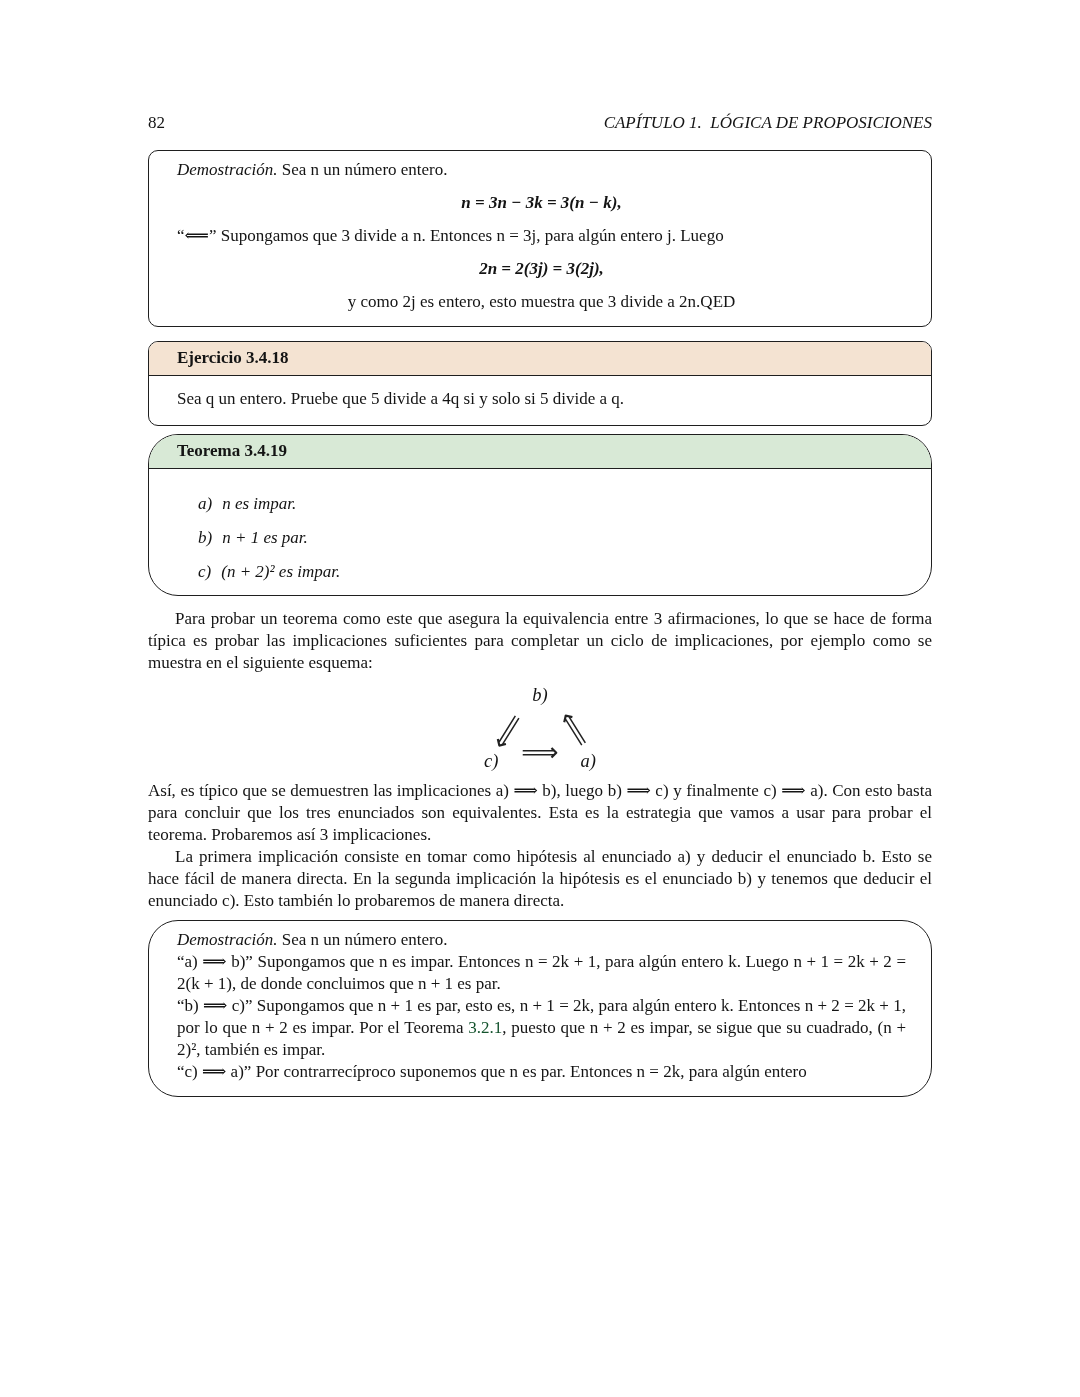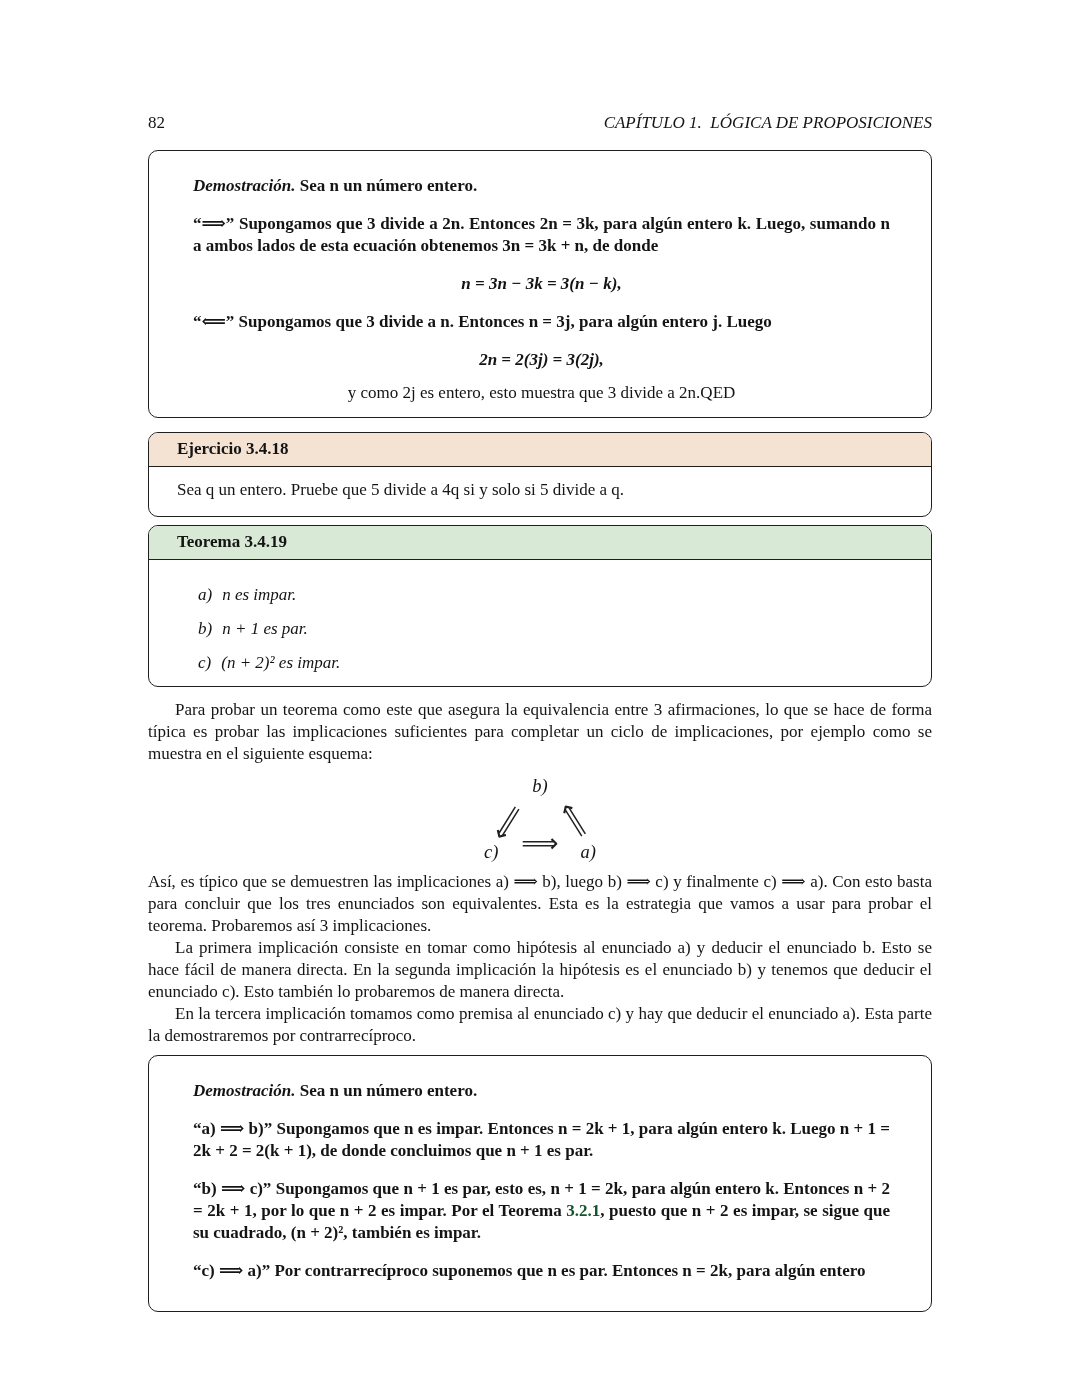--- a/index.html
+++ b/index.html
@@ -12,42 +12,42 @@
 
   
   .running-head { display:flex; justify-content:space-between; align-items:center; margin-bottom:16px; }
   .chapter-title { font-style:italic; white-space:pre-wrap; }
 
   
   .round-box {
     border:1.6px solid #1f1f1f; border-radius:10px; background:#fff;
     padding:8px 25px 13px 28px; text-align:justify;
   }
-  .round-box p { margin:16px;font-weight:bold; }
+  .round-box p { margin:0; }
   .proof-label { font-style:italic; }
   .equation { text-align:center; font-style:italic; margin:11px 0;font-weight:bold; }
   .qed-row { display:flex; justify-content:center; }
 
   
   .titled-box { border:1.6px solid #1f1f1f; border-radius:10px; overflow:hidden; background:#fff; }
   .box-head { font-weight:bold; padding:5px 25px 6px 28px; border-bottom:1.4px solid #1f1f1f; }
   .exercise-head { background:#f4e3d2; }
   .theorem-head { background:#d8e9d6; }
   .box-body { padding:12px 25px 15px 28px; text-align:justify; }
   .theorem-body { font-style:italic; padding-bottom:12px; }
   .theorem-body p { margin:0; }
   .th-item { margin:12px 0 0 21px; display:flex; }
   .th-item .lbl { margin-right:10px; }
 
   
   .para { margin:0; text-align:justify; }
   .ind { text-indent:27px; }
   .mt12 { margin-top:12px; }
   .mt14 { margin-top:14px; }
-  .mt8 { margin-top:8px; }
+  .mt8 { margin-top:8px;border-radius:30px; }
 
   
   .diagram { position:relative; width:112px; height:86px; margin:12px auto 8px auto; }
   .dnode { position:absolute; font-style:italic; font-size:18.5px; line-height:1; }
   .dnode-top { left:50%; top:0; transform:translateX(-50%); }
   .dnode-bl  { left:0; bottom:2px; }
   .dnode-br  { right:0; bottom:2px; }
   .darrow {
     position:absolute; font-family:"DejaVu Sans",sans-serif; font-style:normal;
     font-size:26px; line-height:1; color:#222;
@@ -63,21 +63,20 @@
 
 <div class="page">
 
   <div class="running-head">
     <span>82</span>
     <span class="chapter-title">CAPÍTULO 1.  LÓGICA DE PROPOSICIONES</span>
   </div>
 
   <div class="round-box">
     <p><span class="proof-label">Demostración.</span><span> Sea n un número entero.</span></p>
-    <p>“⟹” Supongamos que 3 divide a 2n. Entonces 2n = 3k, para algún entero k. Luego, sumando n a ambos lados de esta ecuación obtenemos 3n = 3k + n, de donde</p>
     <div class="equation">n = 3n − 3k = 3(n − k),</div>
     <p>“⟸” Supongamos que 3 divide a n. Entonces n = 3j, para algún entero j. Luego</p>
     <div class="equation">2n = 2(3j) = 3(2j),</div>
     <div class="qed-row">
       <span>y como 2j es entero, esto muestra que 3 divide a 2n.</span>
       <span>QED</span>
     </div>
   </div>
 
   <div class="titled-box mt14">
@@ -110,21 +109,20 @@
     <span class="dnode dnode-top">b)</span>
     <span class="dnode dnode-bl">c)</span>
     <span class="dnode dnode-br">a)</span>
     <span class="darrow darrow-left">⟹</span>
     <span class="darrow darrow-right">⟹</span>
     <span class="darrow darrow-bottom">⟹</span>
   </div>
 
   <p class="para">Así, es típico que se demuestren las implicaciones a) ⟹ b), luego b) ⟹ c) y finalmente c) ⟹ a). Con esto basta para concluir que los tres enunciados son equivalentes. Esta es la estrategia que vamos a usar para probar el teorema. Probaremos así 3 implicaciones.</p>
   <p class="para ind">La primera implicación consiste en tomar como hipótesis al enunciado a) y deducir el enunciado b. Esto se hace fácil de manera directa. En la segunda implicación la hipótesis es el enunciado b) y tenemos que deducir el enunciado c). Esto también lo probaremos de manera directa.</p>
-  <p class="para ind">En la tercera implicación tomamos como premisa al enunciado c) y hay que deducir el enunciado a). Esta parte la demostraremos por contrarrecíproco.</p>
 
   <div class="round-box mt8">
     <p><span class="proof-label">Demostración.</span><span> Sea n un número entero.</span></p>
     <p>“a) ⟹ b)” Supongamos que n es impar. Entonces n = 2k + 1, para algún entero k. Luego n + 1 = 2k + 2 = 2(k + 1), de donde concluimos que n + 1 es par.</p>
     <p class="mt12"><span>“b) ⟹ c)” Supongamos que n + 1 es par, esto es, n + 1 = 2k, para algún entero k. Entonces n + 2 = 2k + 1, por lo que n + 2 es impar. Por el Teorema </span><span class="ref-link">3.2.1</span><span>, puesto que n + 2 es impar, se sigue que su cuadrado, (n + 2)², también es impar.</span></p>
     <p class="mt12">“c) ⟹ a)” Por contrarrecíproco suponemos que n es par. Entonces n = 2k, para algún entero</p>
   </div>
 
 </div>
 

